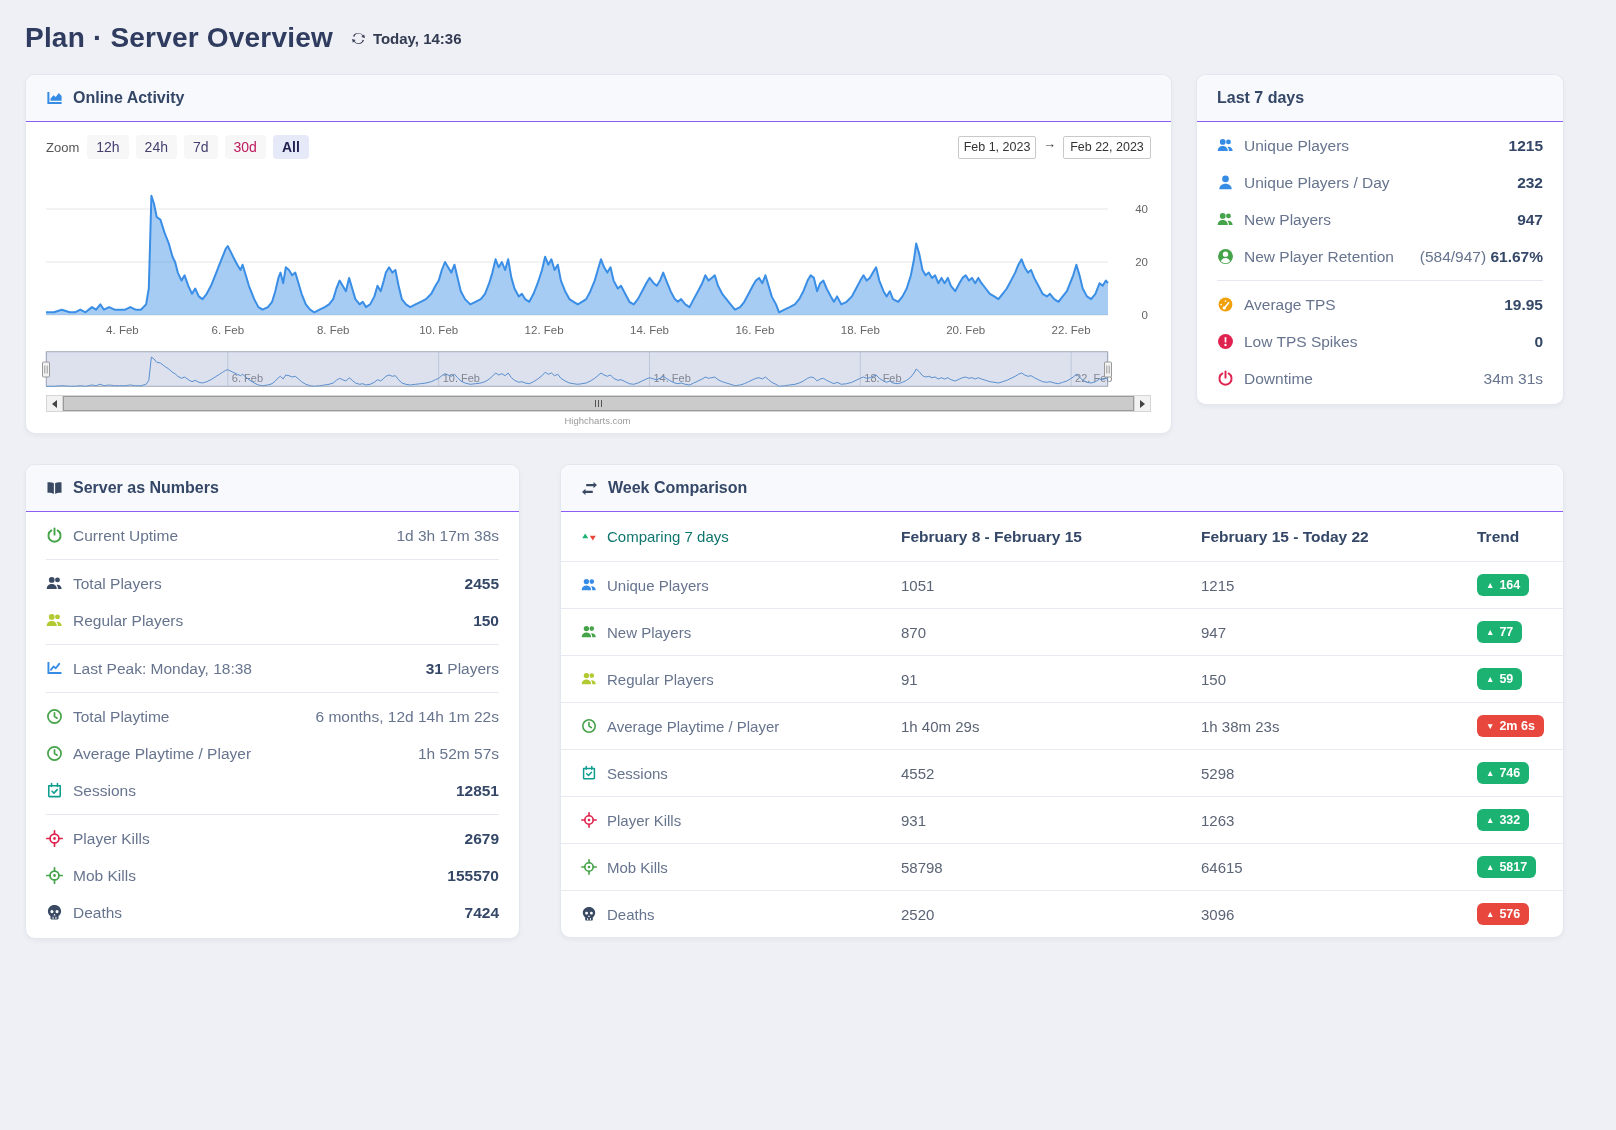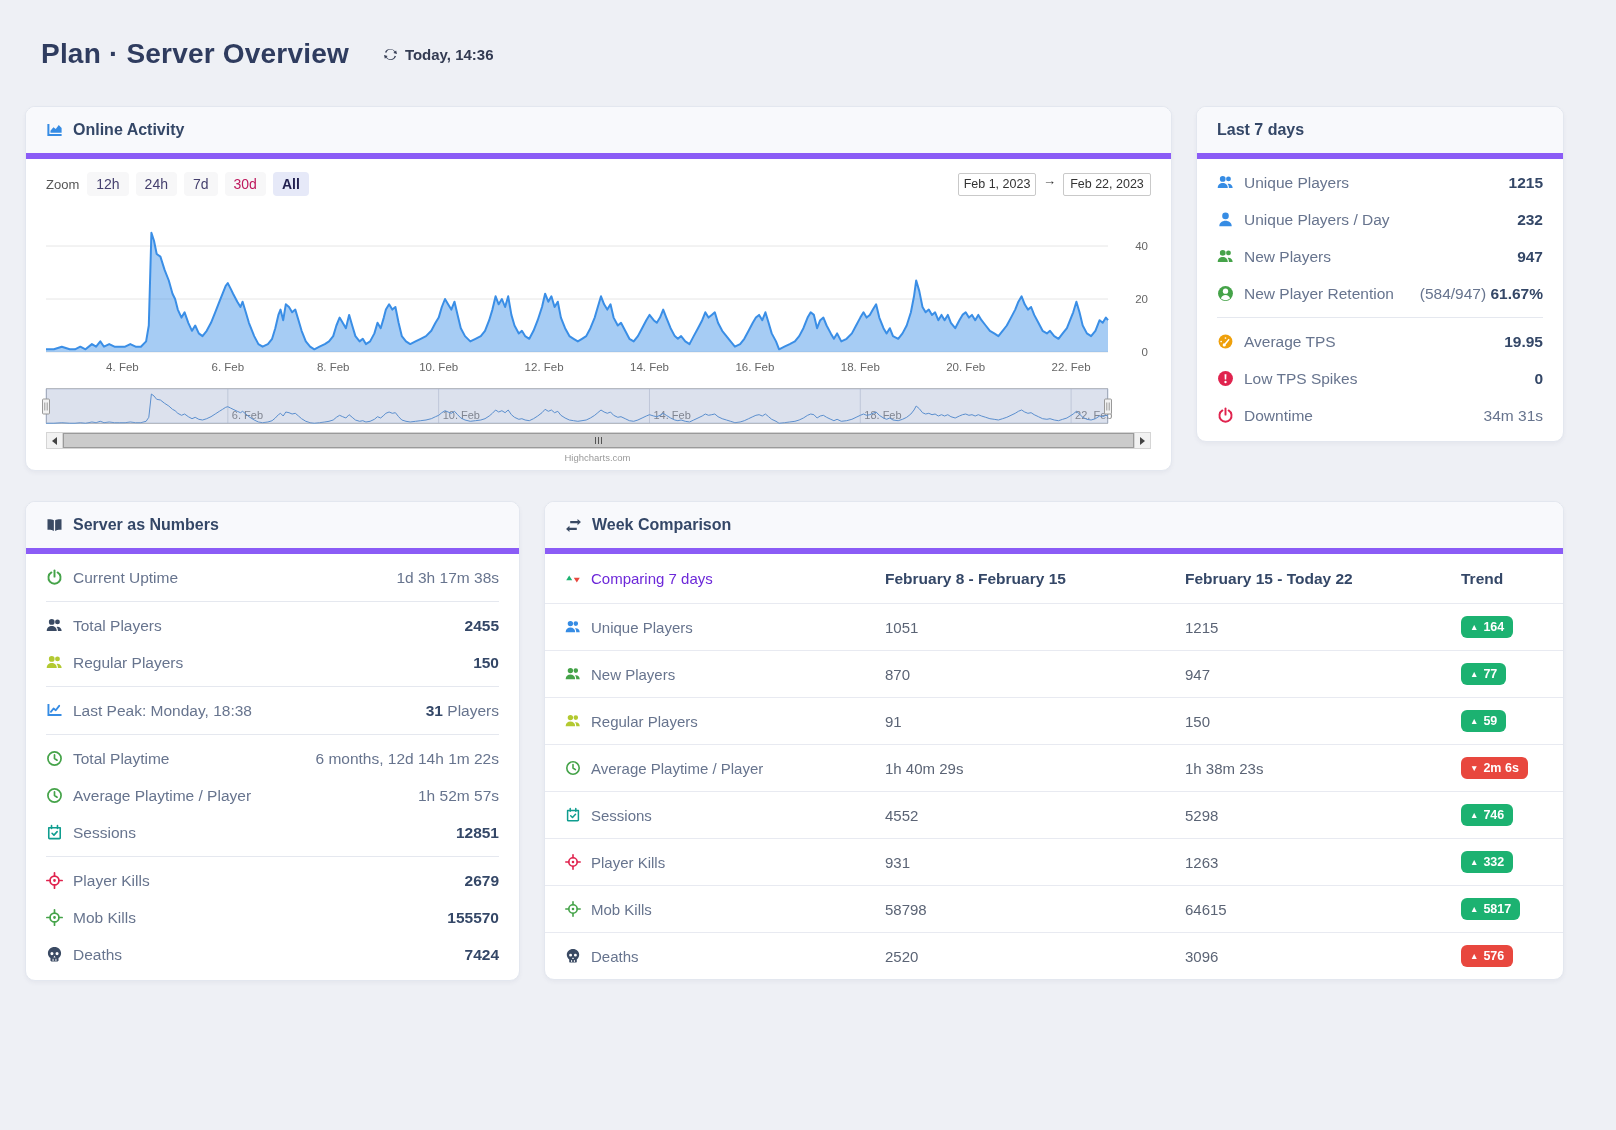--- a/index.html
+++ b/index.html
@@ -1,31 +1,31 @@
 <!DOCTYPE html>
 <html><head>
 <meta charset="utf-8">
 <title>Plan · Server Overview</title>
 <style>
   *{box-sizing:border-box}
   body{margin:0;width:1616px;height:1130px;overflow:hidden;background:#eef0f5;
        font-family:"Liberation Sans",sans-serif;color:#344767}
   .page{padding:18px 52px 0 25px}
   .topbar{display:flex;align-items:center;gap:18px;margin:4px 0 20px}
-  .topbar h1{margin:16px;font-size:28px;font-weight:600;color:#2f3c5f;letter-spacing:.2px}
+  .topbar h1{margin:0;font-size:28px;font-weight:600;color:#2f3c5f;letter-spacing:.2px}
   .refresh{display:flex;align-items:center;gap:7px;font-size:15px;font-weight:700;color:#333b52;cursor:pointer}
   .icon{display:inline-flex;width:17px;height:17px;flex:none}
   .icon svg{width:100%;height:100%}
   .topbar .icon{width:15px;height:15px;color:#333b52}
 
   .grid1{display:grid;grid-template-columns:1fr 368px;gap:24px;margin-bottom:30px;align-items:start}
-  .grid2{display:grid;grid-template-columns:495px 1fr;gap:24px;align-items:start}
+  .grid2{display:grid;grid-template-columns:495px 1fr;gap:40px;align-items:start}
   .card{background:#fff;border:1px solid #e3e7ef;border-radius:10px;overflow:hidden;
         box-shadow:0 2px 4px rgba(50,60,90,.05)}
-  .card-header{background:#f8f9fc;border-bottom:6px solid #8b5cf6;padding:14px 20px;
+  .card-header{background:#f8f9fc;border-bottom:1px solid #8b5cf6;padding:14px 20px;
         font-size:16px;font-weight:700;color:#344767;display:flex;align-items:center;gap:10px}
 
   
   .chart-body{padding:0 20px 0}
   .rs-row{display:flex;align-items:center;margin:13px 0 6px}
   .rs-label{font-size:13px;color:#555;margin-right:8px}
   .rs-btn{font-size:14px;padding:4px 9px;border-radius:4px;background:#f7f7f8;color:#45406e;
           margin-right:7px;cursor:pointer}
   .rs-btn.disabled{color:#be185d;cursor:default}
   .rs-btn.active{background:#e6e9f8;color:#232150;font-weight:700}
@@ -52,21 +52,21 @@
   .stat-label{color:#67748e}
   .stat-value{margin-left:auto;text-align:right;color:#67748e;white-space:nowrap}
   .stat-value b{color:#344767;font-weight:700}
   .divider{border-top:1px solid #e5e8ef;margin:5px 20px}
 
   
   .wk-row{display:grid;grid-template-columns:320px 300px 276px 1fr;align-items:center;
           min-height:47px;padding-left:20px;border-top:1px solid #e8eaf1;font-size:15px}
   .wk-row:first-child{border-top:none}
   .wk-head{font-weight:700;color:#344767;font-size:15.5px;min-height:49px}
-  .wk-head .lbl{font-weight:400;color:#6d28d9;font-size:15px}
+  .wk-head .lbl{font-weight:400;color:#0f766e;font-size:15px}
   .wk-label{display:flex;align-items:center;gap:10px;color:#67748e}
   .wk-label .icon{width:16px;height:16px}
   .wk-cell{color:#5b6475}
   .badge{display:inline-flex;align-items:center;gap:5px;color:#fff;font-size:12.5px;font-weight:700;
          padding:4px 9px;border-radius:6px}
   .badge .tri{font-size:8.5px;line-height:1}
 </style>
 </head>
 <body>
 

